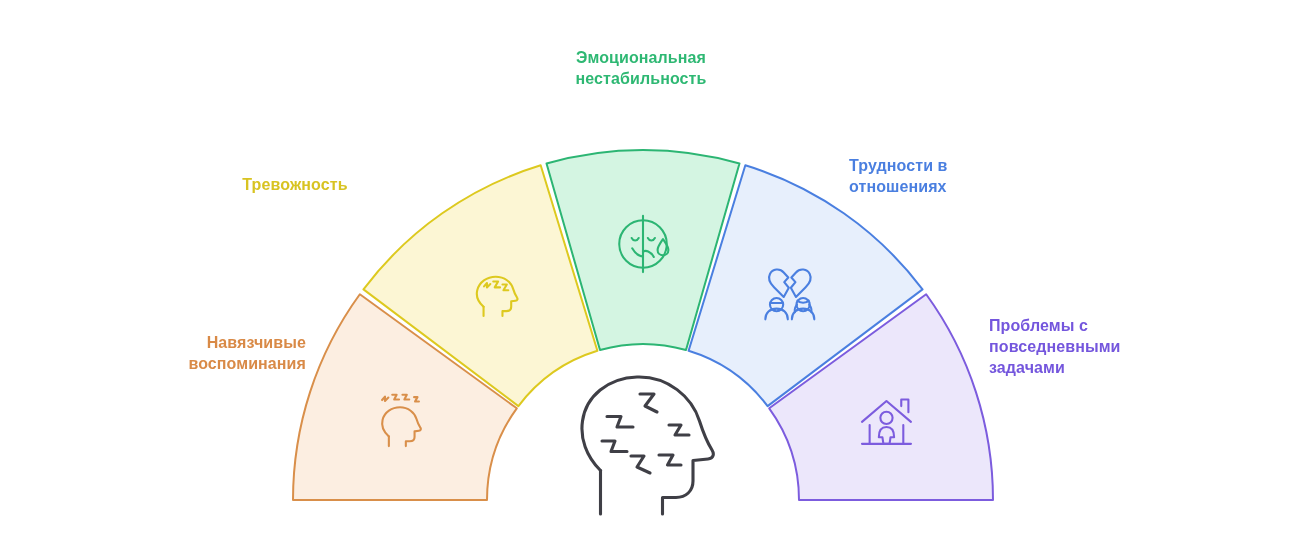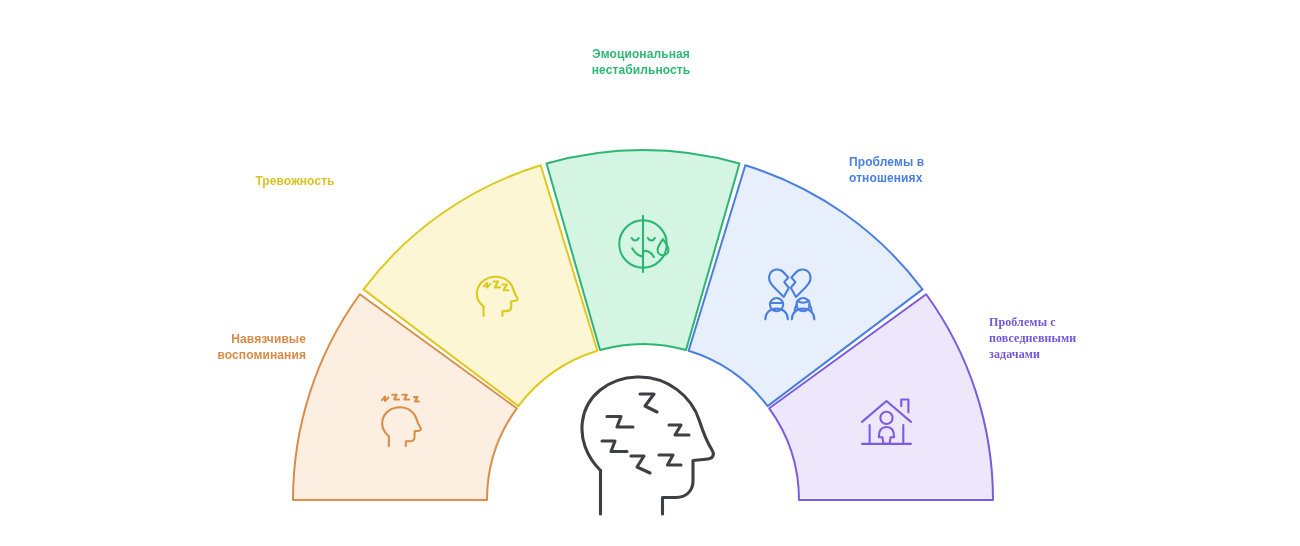--- a/index.html
+++ b/index.html
@@ -20,21 +20,21 @@
   #wheel {
     position: absolute;
     left: 0;
     top: 0;
     width: 1300px;
     height: 546px;
   }
   .seg-label {
     position: absolute;
     font-weight: bold;
-    font-size: 12px;
+    font-size: 16px;
     line-height: 1.32;
     letter-spacing: 0.1px;
     white-space: pre-line;
   }
   .lbl-green  { left: 523px; top: 47px;  width: 236px; text-align: center; }
   .lbl-yellow { left: 168px; top: 174px; width: 254px; text-align: center; }
   .lbl-orange { left: 78px;  top: 332px; width: 228px; text-align: right; }
   .lbl-blue   { left: 849px; top: 155px; width: 230px; text-align: left; }
   .lbl-purple { left: 989px; top: 315px; width: 250px; text-align: left; }
 </style>
@@ -126,19 +126,19 @@
       <path d="M659 455 L673 455 L667.5 465 L681 465"></path>
       <path d="M631 456 L644 456 L637 467 L650 473"></path>
     </g>
   </svg>
 
   <div class="seg-label lbl-orange" style="color: rgb(217, 138, 71);">Навязчивые
 воспоминания</div>
   <div class="seg-label lbl-yellow" style="color: rgb(216, 195, 34);">Тревожность</div>
   <div class="seg-label lbl-green" style="color: rgb(46, 184, 115);">Эмоциональная
 нестабильность</div>
-  <div class="seg-label lbl-blue" style="color: rgb(74, 127, 224);">Проблемы в
+  <div class="seg-label lbl-blue" style="color: rgb(74, 127, 224);">Трудности в
 отношениях</div>
-  <div class="seg-label lbl-purple" style="color: rgb(116, 86, 221); font-family: Liberation Serif, serif;">Проблемы с
+  <div class="seg-label lbl-purple" style="color: rgb(116, 86, 221);">Проблемы с
 повседневными
 задачами</div>
 
 </div>
 
 </body></html>

